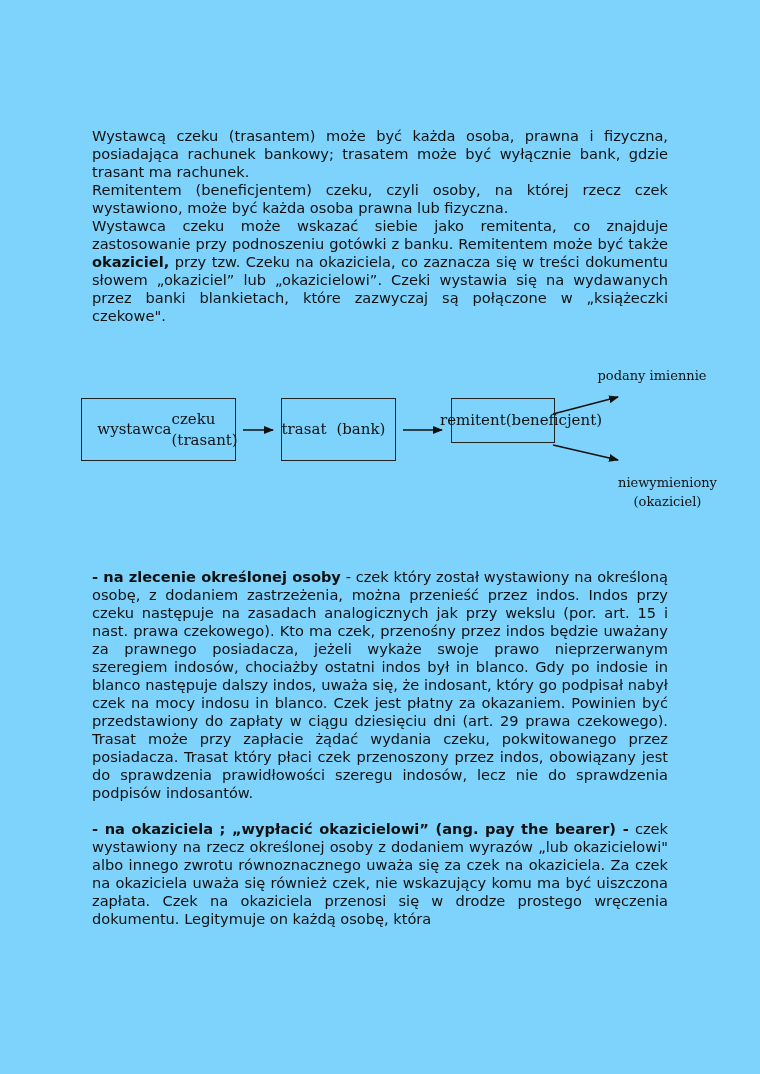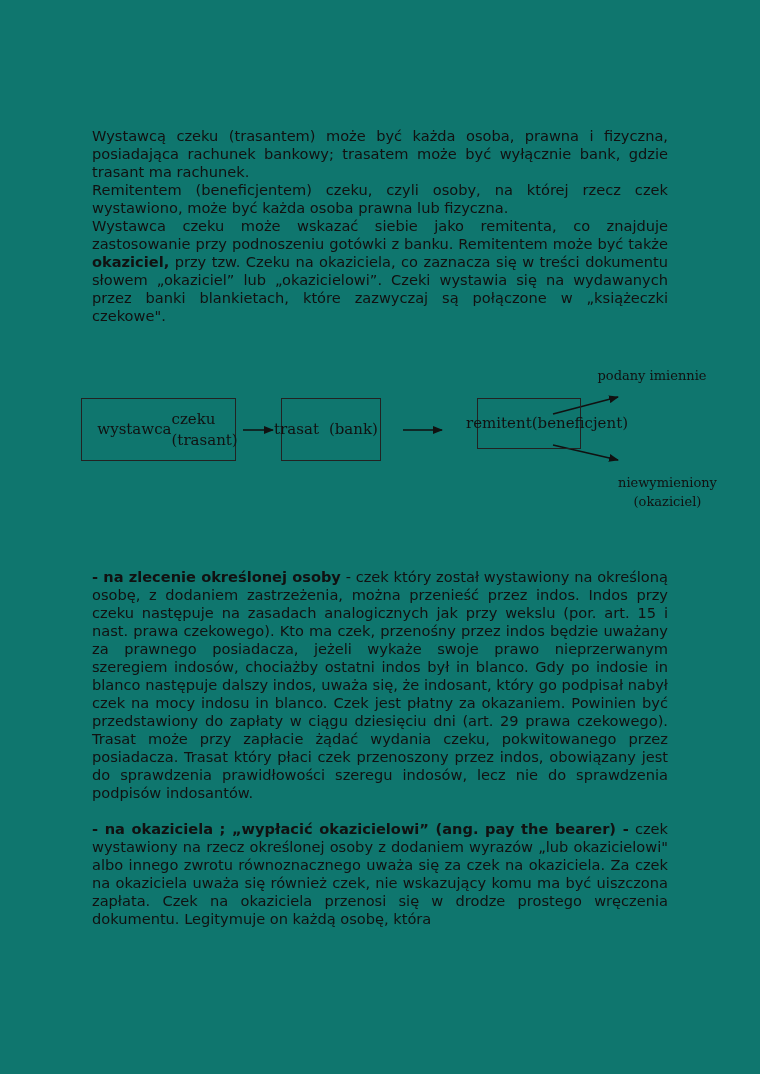--- a/index.html
+++ b/index.html
@@ -1,17 +1,17 @@
 <!DOCTYPE html>
 <html><head>
 <meta charset="utf-8">
 <style>
   html, body { margin: 0; padding: 0; background: #ffffff; }
   body { width: 760px; height: 1074px; position: relative; overflow: hidden; }
-  .page { position: absolute; left: 0; top: 0; width: 760px; height: 1074px; background: #0f766e; }
+  .page { position: absolute; left: 0; top: 0; width: 760px; height: 1074px; background: #7dd3fc; }
   .text {
     position: absolute; left: 92px; width: 576px;
     font-family: "DejaVu Sans", sans-serif; font-size: 14.6px; line-height: 18px;
     color: #111; text-align: justify; hyphens: none;
   }
   .text p { margin: 0; }
   .lastline { text-align-last: left; }
   b { font-weight: bold; }
   .u { text-decoration: underline; }
   .diagram { position: absolute; left: 0; top: 360px; width: 760px; height: 160px; }
@@ -43,25 +43,25 @@
       <line x1="243" y1="70" x2="273" y2="70" stroke="#111" stroke-width="1.5" marker-end="url(#ah)"></line>
       <line x1="403" y1="70" x2="442" y2="70" stroke="#111" stroke-width="1.5" marker-end="url(#ah)"></line>
       <line x1="553" y1="54" x2="618" y2="37" stroke="#111" stroke-width="1.5" marker-end="url(#ah)"></line>
       <line x1="553" y1="85" x2="618" y2="100" stroke="#111" stroke-width="1.5" marker-end="url(#ah)"></line>
     </svg>
 
     <div class="box" style="left:81px;top:38px;width:155px;height:63px;">
       <span style="padding-left:18px;">wystawca</span>
       <span>czeku (trasant)</span>
     </div>
-    <div class="box" style="left:281px;top:38px;width:100px;height:63px;">
+    <div class="box" style="left:281px;top:38px;width:115px;height:63px;">
       <span style="margin-right:10px;">trasat</span>
       <span style="margin-right:10px;">(bank)</span>
     </div>
-    <div class="box" style="left:477px;top:38px;width:104px;height:51px;padding-left:36px;">
+    <div class="box" style="left:451px;top:38px;width:104px;height:45px;padding-left:36px;">
       <span>remitent</span>
       <span>(beneficjent)</span>
     </div>
 
     <div class="lbl" style="left:592px;top:6px;width:120px;">podany imiennie</div>
     <div class="lbl" style="left:610px;top:113px;width:115px;">
       <div>niewymieniony</div>
       <div>(okaziciel)</div>
     </div>
   </div>

